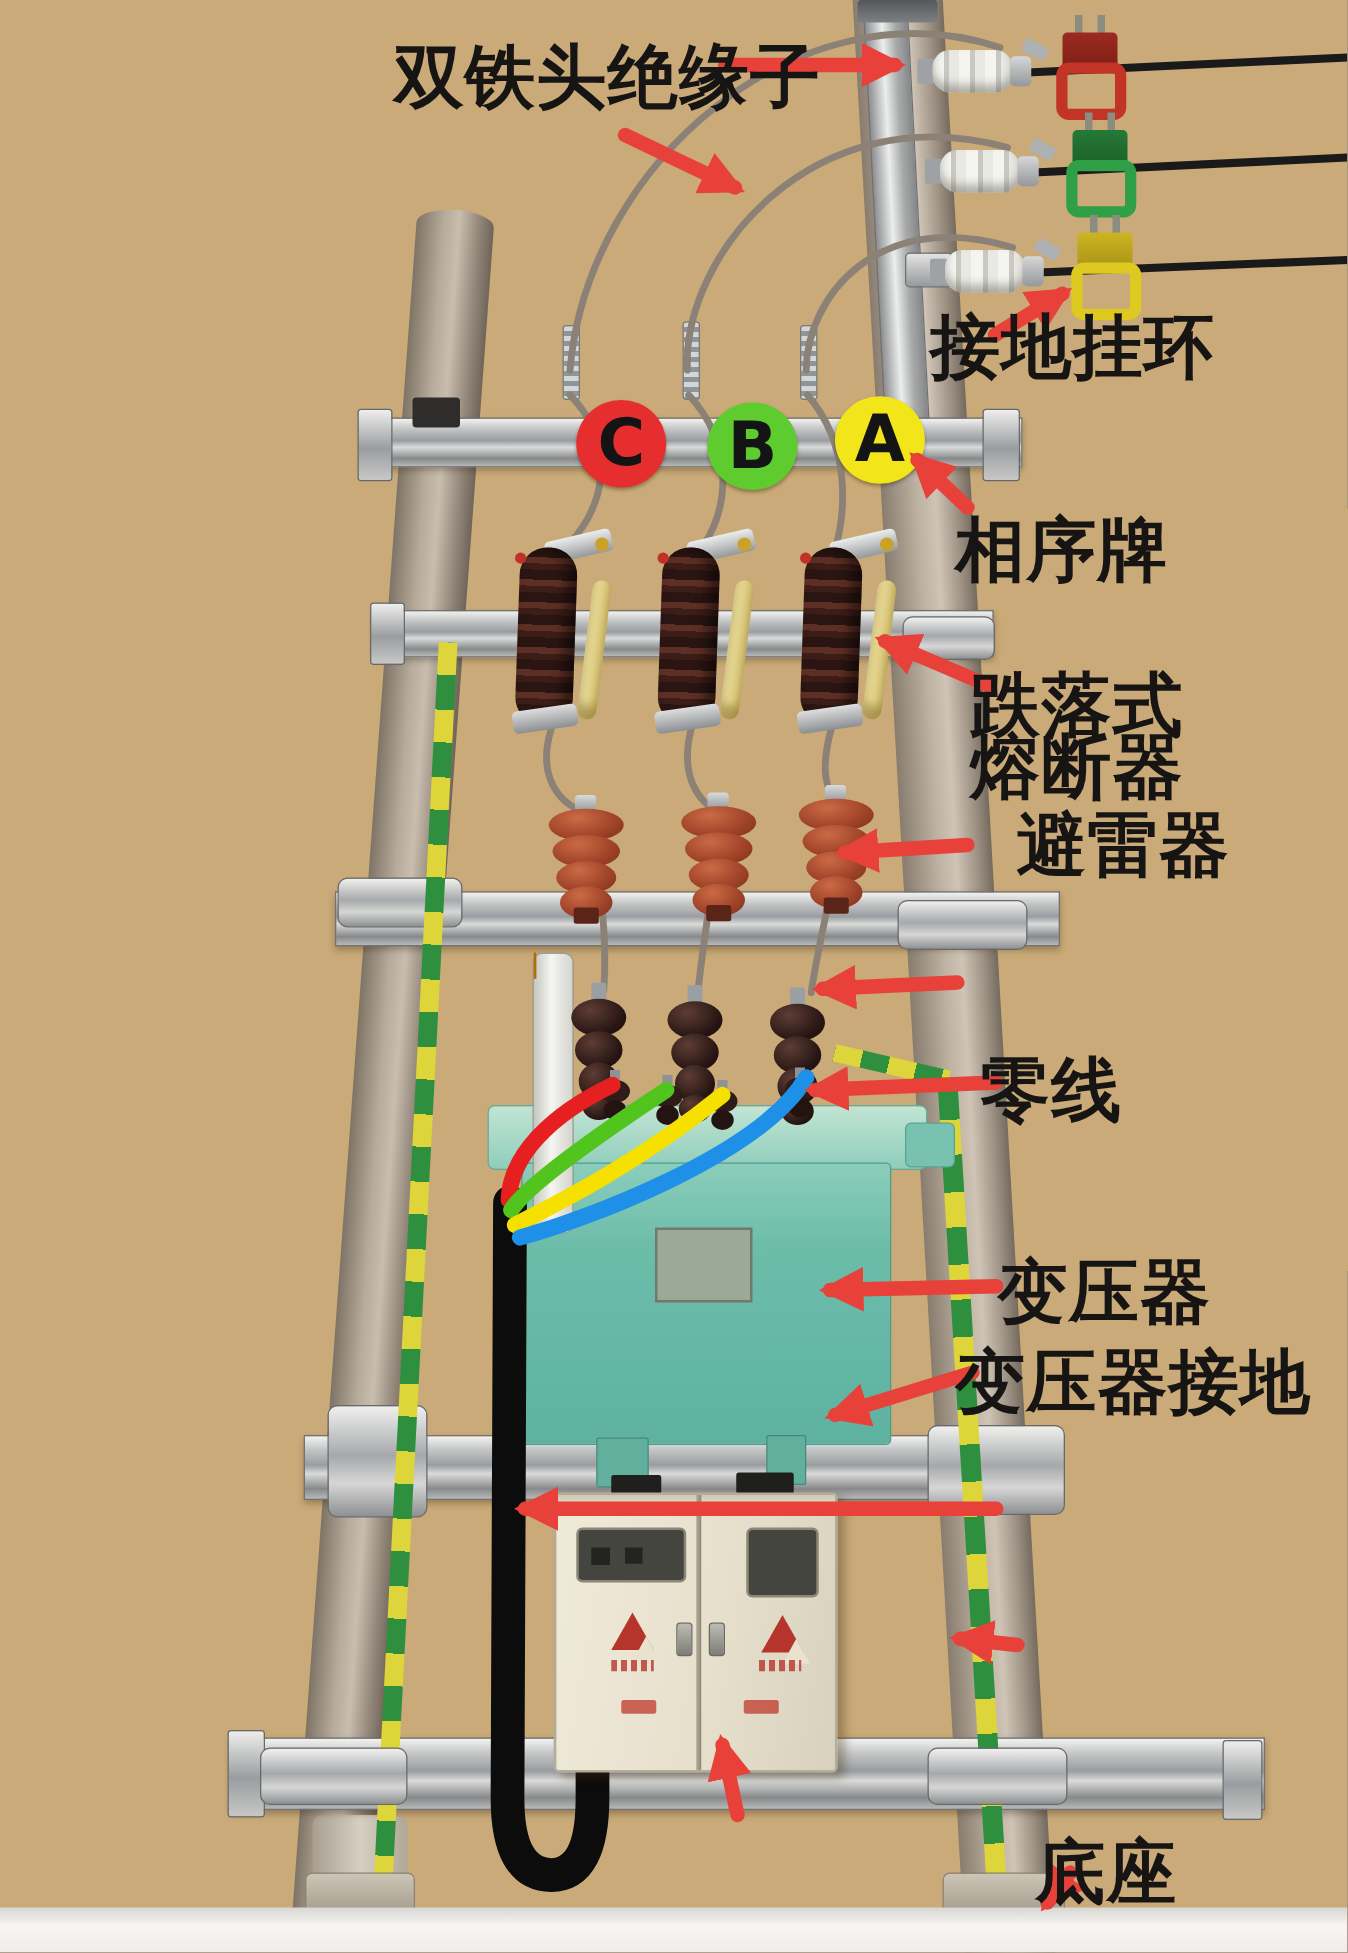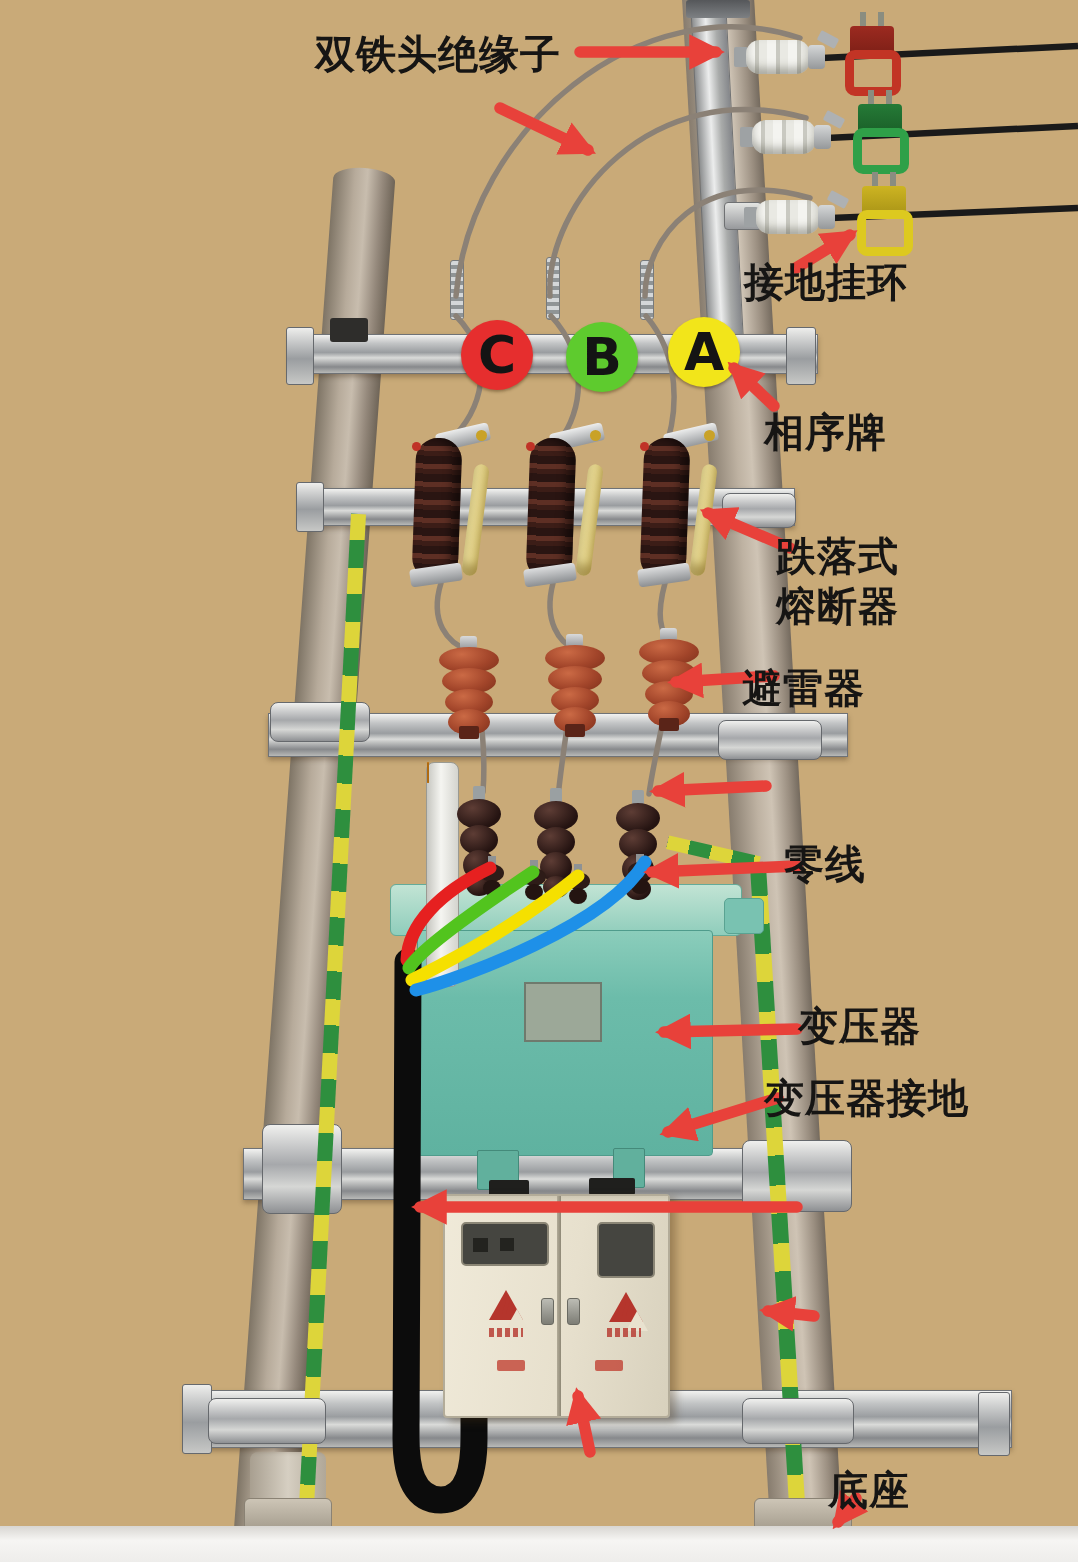--- a/index.html
+++ b/index.html
@@ -143,21 +143,21 @@
   .tri .bolt{left:-2px;top:10px;width:4px;height:14px;background:#b5352c;transform:skewX(-18deg);}
   .rmark{height:11px;background:#c0392b;opacity:.75;border-radius:2px;filter:blur(.6px);}
   .rtxt{width:34px;height:9px;background:repeating-linear-gradient(90deg,#b5352c 0 5px,transparent 5px 8px);opacity:.8;}
 
   
   .pbase{background:linear-gradient(180deg,#cdc5b6,#a39b8c);border:1px solid #8a8274;border-radius:6px;}
   .ground{left:0;top:1526px;width:1078px;height:36px;
     background:linear-gradient(180deg,#d8d6d2,#f6f5f3 40%,#eeedeb);}
 
   
-  .lbl{font-weight:600;font-size:40px;line-height:1.1;color:#161514;white-space:nowrap;letter-spacing:1px;}
+  .lbl{font-weight:600;font-size:56px;line-height:1.1;color:#161514;white-space:nowrap;letter-spacing:1px;}
 
   svg.layer{left:0;top:0;width:1078px;height:1562px;}
 </style>
 </head>
 <body>
 
 <div id="canvas">
 
   <div class="pole pole-left"></div>
   <div class="pole pole-right"></div>
@@ -423,23 +423,23 @@
       <path d="M 797,1029 L 664,1032" marker-end="url(#ah)"></path>
       <path d="M 778,1098 L 668,1132" marker-end="url(#ah)"></path>
       <path d="M 797,1207 L 420,1207" marker-end="url(#ah)"></path>
       <path d="M 814,1316 L 768,1311" marker-end="url(#ah)"></path>
       <path d="M 590,1452 L 578,1396" marker-end="url(#ah)"></path>
       <path d="M 856,1498 L 838,1522" marker-end="url(#ah)"></path>
     </g>
   </svg>
 
   <div class="lbl" style="left:315px;top:32px;">双铁头绝缘子</div>
-  <div class="lbl" style="left:744px;top:260px;">接地挂环</div>
+  <div class="lbl" style="left:744px;top:248px;">接地挂环</div>
   <div class="lbl" style="left:764px;top:410px;">相序牌</div>
   <div class="lbl" style="left:776px;top:534px;">跌落式</div>
   <div class="lbl" style="left:776px;top:584px;text-align:center;">熔断器</div>
-  <div class="lbl" style="left:742px;top:646px;margin-top:20px;">避雷器</div>
+  <div class="lbl" style="left:813px;top:646px;">避雷器</div>
   <div class="lbl" style="left:784px;top:842px;">零线</div>
   <div class="lbl" style="left:798px;top:1004px;">变压器</div>
   <div class="lbl" style="left:764px;top:1076px;">变压器接地</div>
   <div class="lbl" style="left:828px;top:1468px;">底座</div>
 
 </div>
 
 </body></html>

